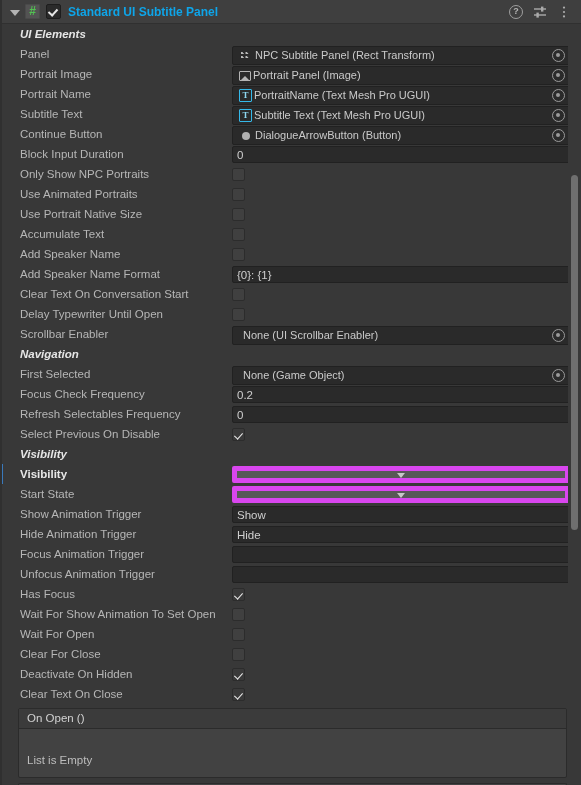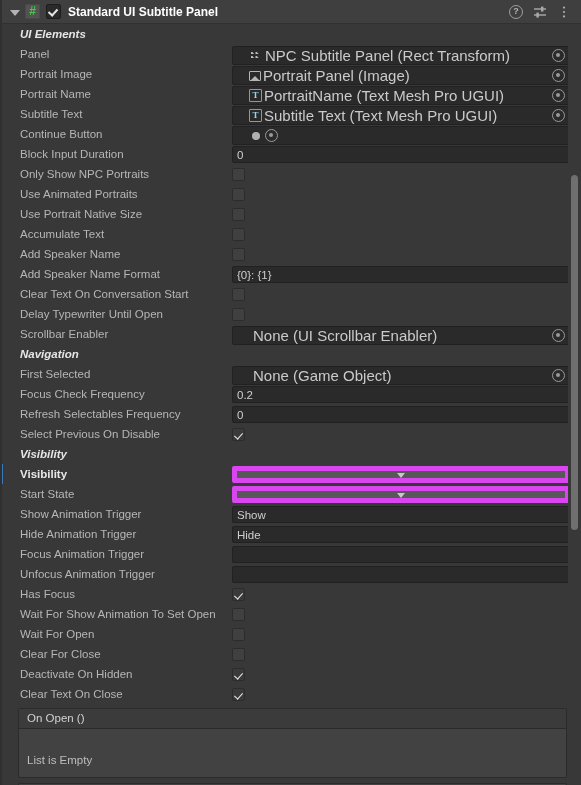--- a/index.html
+++ b/index.html
@@ -87,21 +87,21 @@
     content: "";
     position: absolute;
     left: 3px; top: 2px;
     width: 4px; height: 7px;
     border: solid #e6e6e6;
     border-width: 0 2px 2px 0;
     transform: rotate(42deg);
   }
   .comp-title {
     font-weight: bold;
-    color: #ffffff;
+    color: #0ea5e9;
     font-size: 12px;
     flex: 1;
     white-space: nowrap;
     overflow: hidden;
   }
   .hdr-icons {
     display: flex;
     align-items: center;
     gap: 10px;
     margin-right: 4px;
@@ -178,23 +178,23 @@
   }
 
   
   .objfield {
     background: #2a2a2a;
     border: 1px solid #212121;
     border-radius: 2px;
     display: flex;
     align-items: center;
     height: 17px;
-    padding: 0 2px 0 16px;
+    padding: 0 2px 0 6px;
     color: #cacaca;
-    font-size: 15px;
+    font-size: 11px;
     position: relative;
   }
   .objfield .otext {
     flex: 1;
     white-space: nowrap;
     overflow: hidden;
     line-height: 17px;
   }
   .objfield .picker {
     width: 13px; height: 13px;
@@ -459,20 +459,21 @@
         <span class="picker"></span>
       </div>
         </div>
     </div>
 
     <div class="row">
       <div class="label">Continue Button</div>
       <div class="field">
           <div class="objfield">
         <span class="oicon btn"></span>
+        <span class="otext">DialogueArrowButton (Button)</span>
         <span class="picker"></span>
       </div>
         </div>
     </div>
 
     <div class="row">
       <div class="label">Block Input Duration</div>
       <div class="field">
           <div class="textfield">0</div>
         </div>

